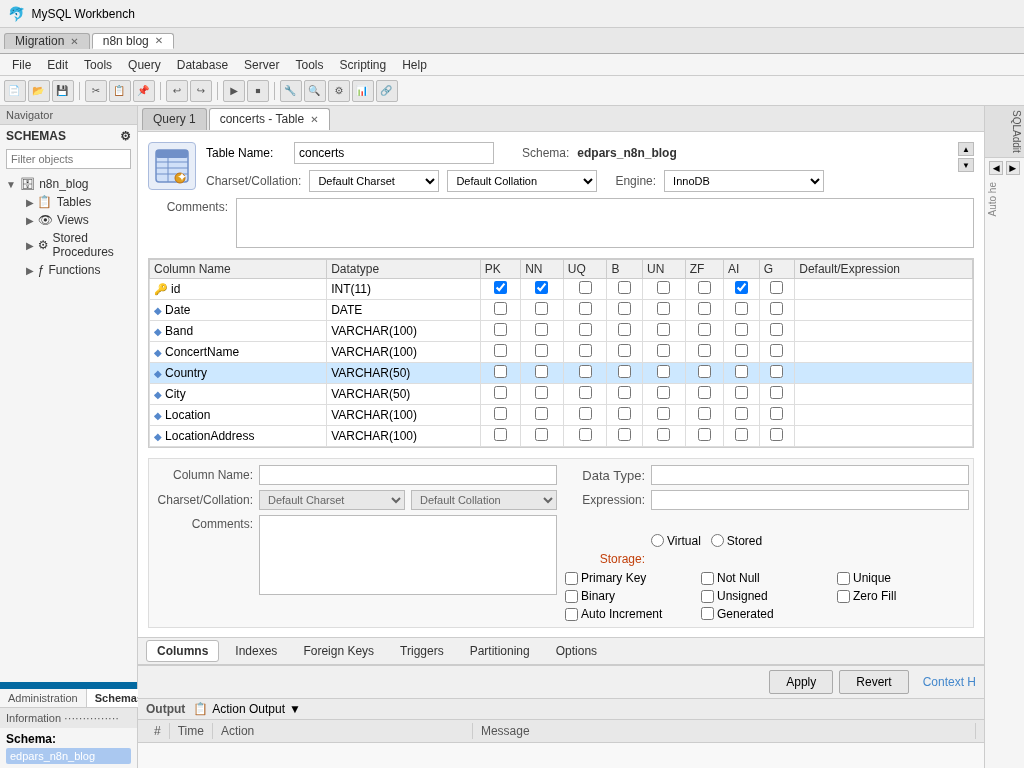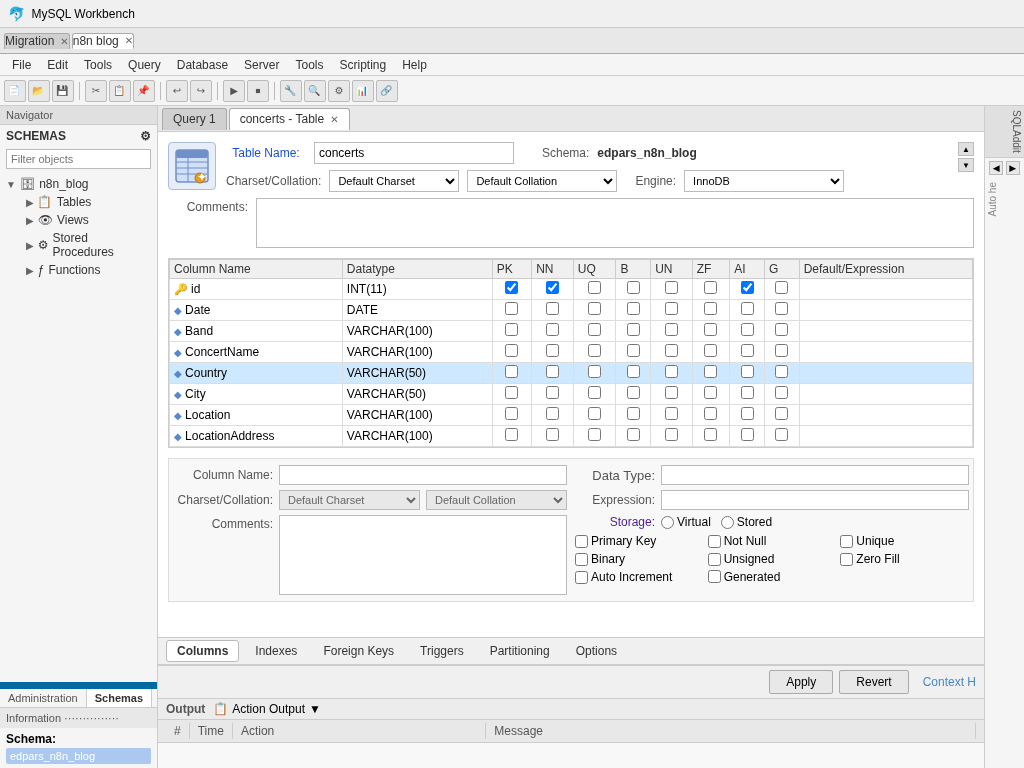--- a/index.html
+++ b/index.html
@@ -20,21 +20,21 @@
       background: #e8e8e8;
       display: flex;
       align-items: center;
       height: 26px;
       border-bottom: 1px solid #aaa;
       padding-left: 4px;
     }
     .app-tab {
       display: flex;
       align-items: center;
-      padding: 2px 0;
+      padding: 2px 10px;
       background: #d0d0d0;
       border: 1px solid #aaa;
       border-bottom: none;
       margin-right: 2px;
       height: 16px;
       cursor: pointer;
       font-size: 12px;
       color: #333;
       border-radius: 3px 3px 0 0;
     }
@@ -79,21 +79,21 @@
     .toolbar-sep { width: 1px; height: 18px; background: #bbb; margin: 0 3px; }
 
     
     .main-layout {
       display: flex;
       height: calc(768px - 28px - 26px - 22px - 30px);
     }
 
     
     .sidebar {
-      width: 158px;
+      width: 138px;
       background: #f5f5f5;
       border-right: 1px solid #ccc;
       display: flex;
       flex-direction: column;
       flex-shrink: 0;
     }
     .sidebar-header {
       background: #e0e0e0;
       padding: 3px 6px;
       font-size: 11px;
@@ -540,21 +540,21 @@
             <line x1="2" y1="14" x2="34" y2="14" stroke="#7090c8" stroke-width="1"></line>
             <line x1="2" y1="20" x2="34" y2="20" stroke="#7090c8" stroke-width="1"></line>
             <line x1="2" y1="26" x2="34" y2="26" stroke="#7090c8" stroke-width="1"></line>
             <line x1="14" y1="10" x2="14" y2="34" stroke="#7090c8" stroke-width="1"></line>
             <circle cx="26" cy="30" r="5" fill="#e0a020" stroke="#c07010" stroke-width="1"></circle>
             <text x="23" y="33" font-size="7" fill="white">✦</text>
           </svg>
         </div>
         <div style="flex:1;">
           <div style="display:flex; align-items:center; gap:8px; margin-bottom:6px;">
-            <span style="font-size:12px; color:#1d4ed8; min-width:80px; text-align:center;">Table Name:</span>
+            <span style="font-size:12px; color:#000000; min-width:80px; text-align:left;">Table Name:</span>
             <input class="form-input" value="concerts" style="width: 200px;">
             <span style="font-size:12px; color:#555; margin-left:20px;">Schema:</span>
             <span style="font-size:12px; font-weight:bold; color:#333;">edpars_n8n_blog</span>
           </div>
           <div style="display:flex; align-items:center; gap:8px;">
             <span style="font-size:12px; color:#555; min-width:80px; text-align:right;">Charset/Collation:</span>
             <select class="form-select" style="width:130px;">
               <option>Default Charset</option>
             </select>
             <select class="form-select" style="width:150px;">
@@ -726,21 +726,21 @@
         <div>
           <div style="display:flex; align-items:center; gap:6px; margin-bottom:5px;">
             <span style="min-width:80px; text-align:right; font-size:13px; color:#555;">Data Type:</span>
             <input class="detail-input" style="flex: 1 1 0%;">
           </div>
           <div style="display:flex; align-items:center; gap:6px; margin-bottom:5px;">
             <span style="min-width:80px; text-align:right; font-size:12px; color:#555;">Expression:</span>
             <input class="detail-input" style="flex: 1 1 0%;">
           </div>
           <div style="display:flex; align-items:center; gap:6px; margin-bottom:5px;">
-            <span style="min-width:80px; text-align:right; font-size:12px; color:#4c1d95;">Storage:</span>
+            <span style="min-width:80px; text-align:right; font-size:12px; color:#c2410c;margin-top:37px;">Storage:</span>
             <div style="display:flex; gap:10px;">
               <label style="display:flex; align-items:center; gap:3px;">
                 <input type="radio" name="storage" style="">
                 <span>Virtual</span>
               </label>
               <label style="display:flex; align-items:center; gap:3px;">
                 <input type="radio" name="storage" style="">
                 <span>Stored</span>
               </label>
             </div>

